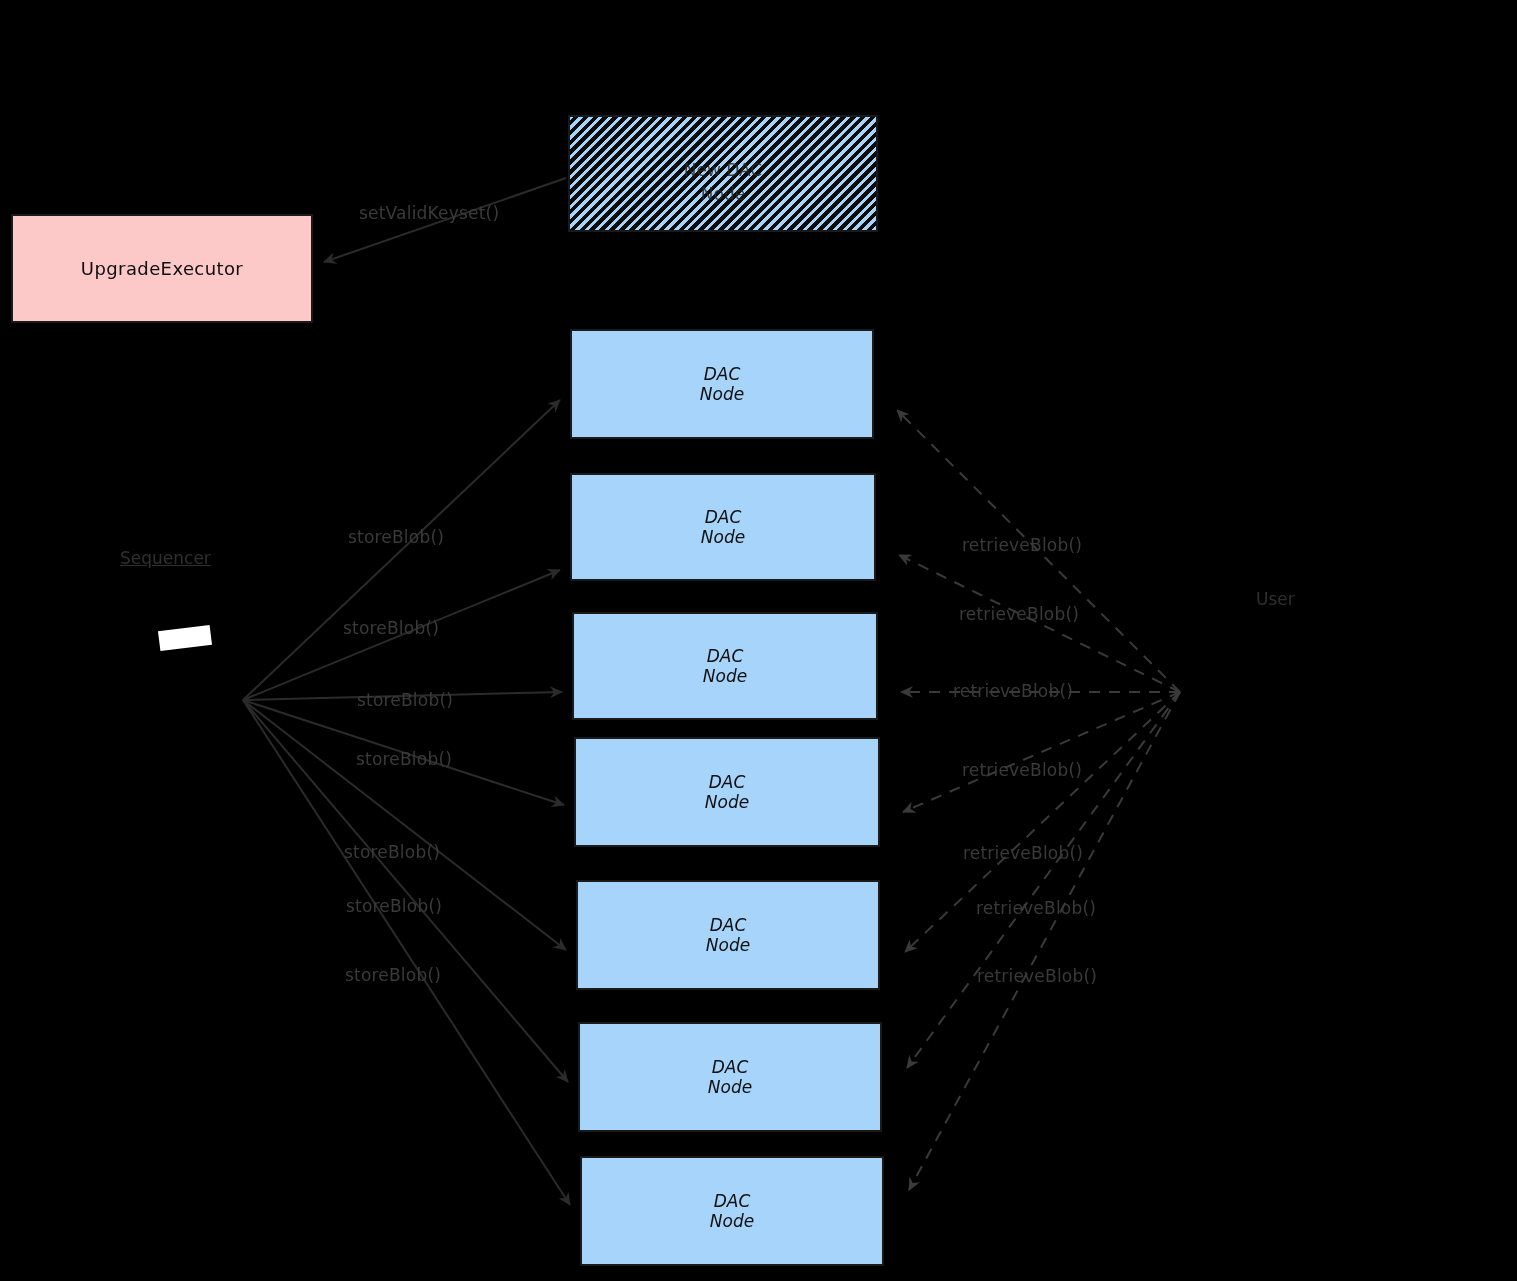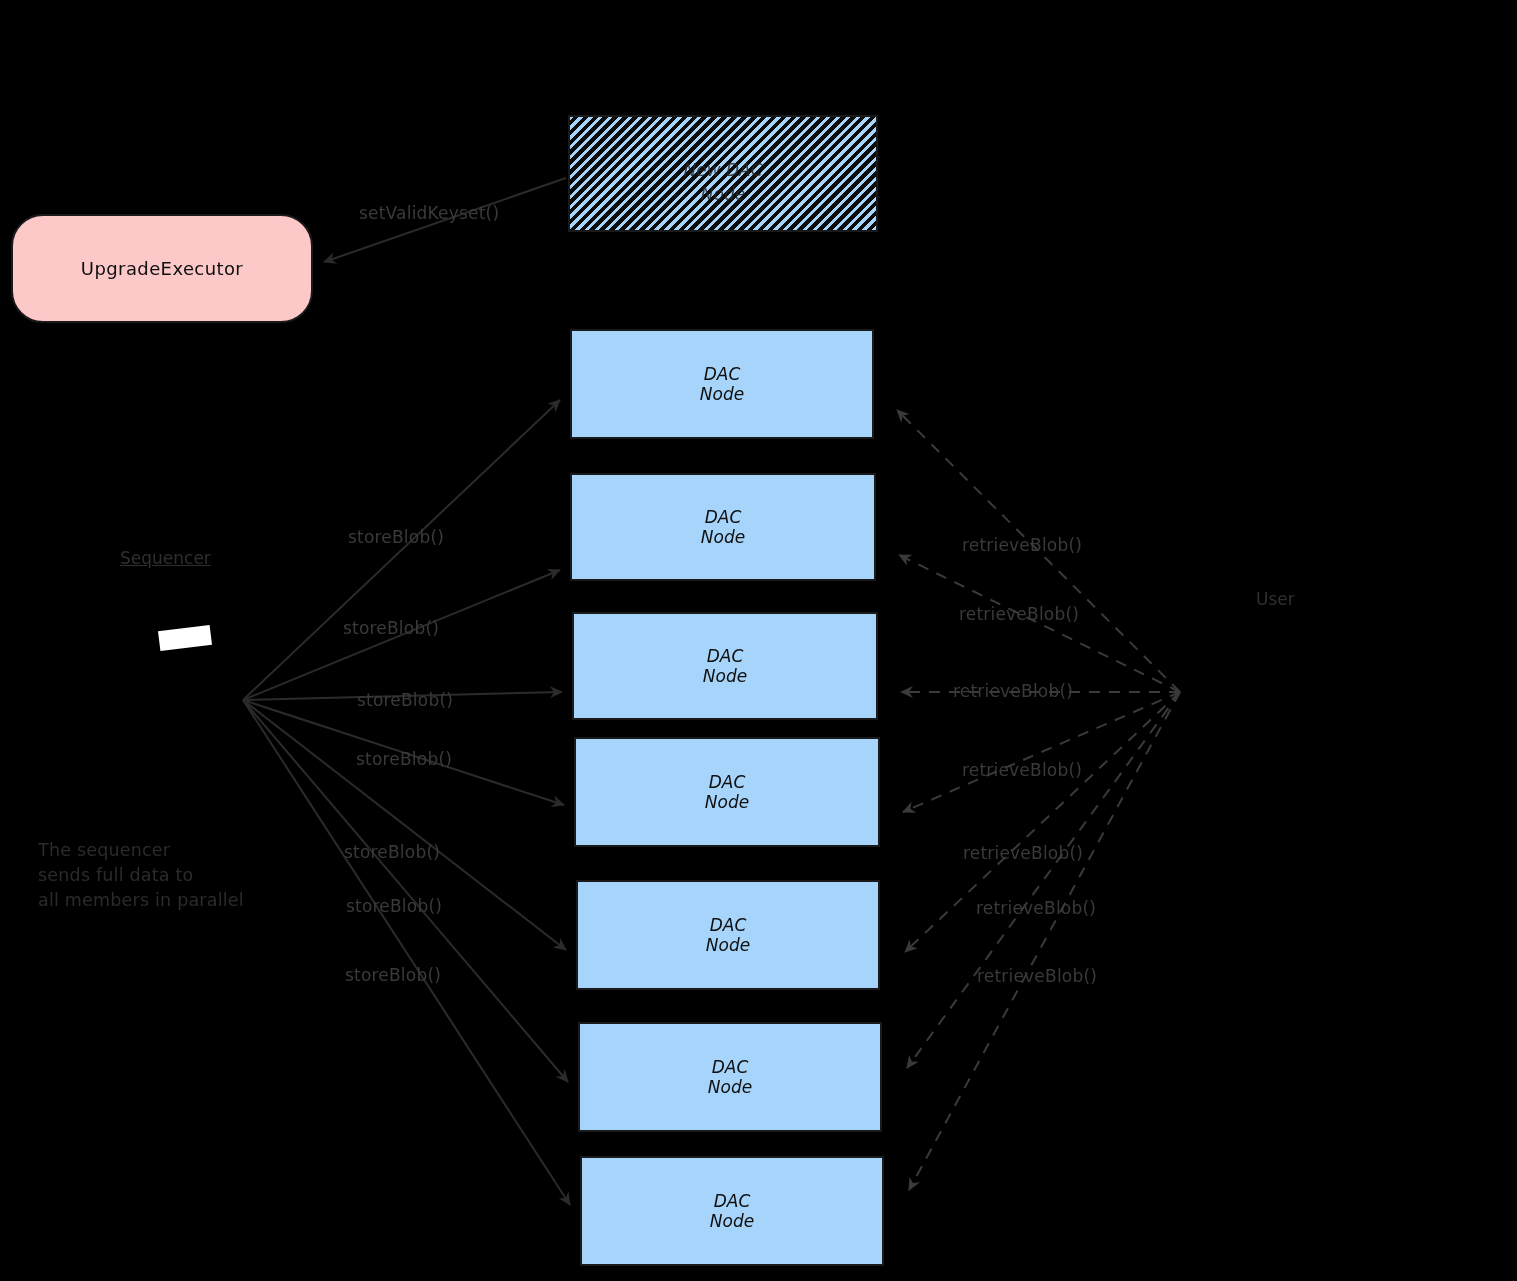--- a/index.html
+++ b/index.html
@@ -90,21 +90,20 @@
     background-image: repeating-linear-gradient(
       -45deg,
       #a6d4fb 0px, #a6d4fb 3px,
       #0b0b0b 3px, #0b0b0b 7px
     );
   }
   .hatch-box-label {
     color: #272727;
     font-family: "DejaVu Sans", sans-serif;
     font-size: 17px;
-    font-style: italic;
     text-align: center;
     line-height: 24px;
     white-space: pre-line;
     opacity: 0.85;
     margin-top: 16px;
   }
   .seq-glyph {
     position: absolute;
     background: #ffffff;
     transform: rotate(-7deg);
@@ -149,21 +148,21 @@
       <path d="M1180,692 L909,1190" marker-end="url(#ahd)"></path>
     </g>
   </svg>
 
 
   <div class="hatch-box" style="left:568px; top:115px; width:310px; height:117px;">
     <span class="hatch-box-label">New DAC
 Node</span>
   </div>
 
-  <div class="exec-box" style="left:11px; top:214px; width:302px; height:109px;border-radius:32px;">
+  <div class="exec-box" style="left:11px; top:214px; width:302px; height:109px;">
     <span class="exec-box-label">UpgradeExecutor</span>
   </div>
 
   <div class="edge-label" style="left:359px; top:203px;">setValidKeyset()</div>
 
   <div class="actor-label" style="left:120px; top:548px;text-decoration:underline;">Sequencer</div>
   <div class="seq-glyph" style="left:159px; top:628px; width:52px; height:20px;"></div>
 
   <div class="actor-label" style="left:1256px; top:589px;">User</div>
 
@@ -206,17 +205,14 @@
 
   <div class="edge-label" style="left:962px; top:535px;">retrieveBlob()</div>
   <div class="edge-label" style="left:959px; top:604px;">retrieveBlob()</div>
   <div class="edge-label" style="left:953px; top:681px;">retrieveBlob()</div>
   <div class="edge-label" style="left:962px; top:760px;">retrieveBlob()</div>
   <div class="edge-label" style="left:963px; top:843px;">retrieveBlob()</div>
   <div class="edge-label" style="left:976px; top:898px;">retrieveBlob()</div>
   <div class="edge-label" style="left:977px; top:966px;">retrieveBlob()</div>
 
 
-  <div class="note" style="left:38px; top:838px; width:250px;">The sequencer
-sends full data to
-all members in parallel</div>
 
 </div>
 
 </body></html>

